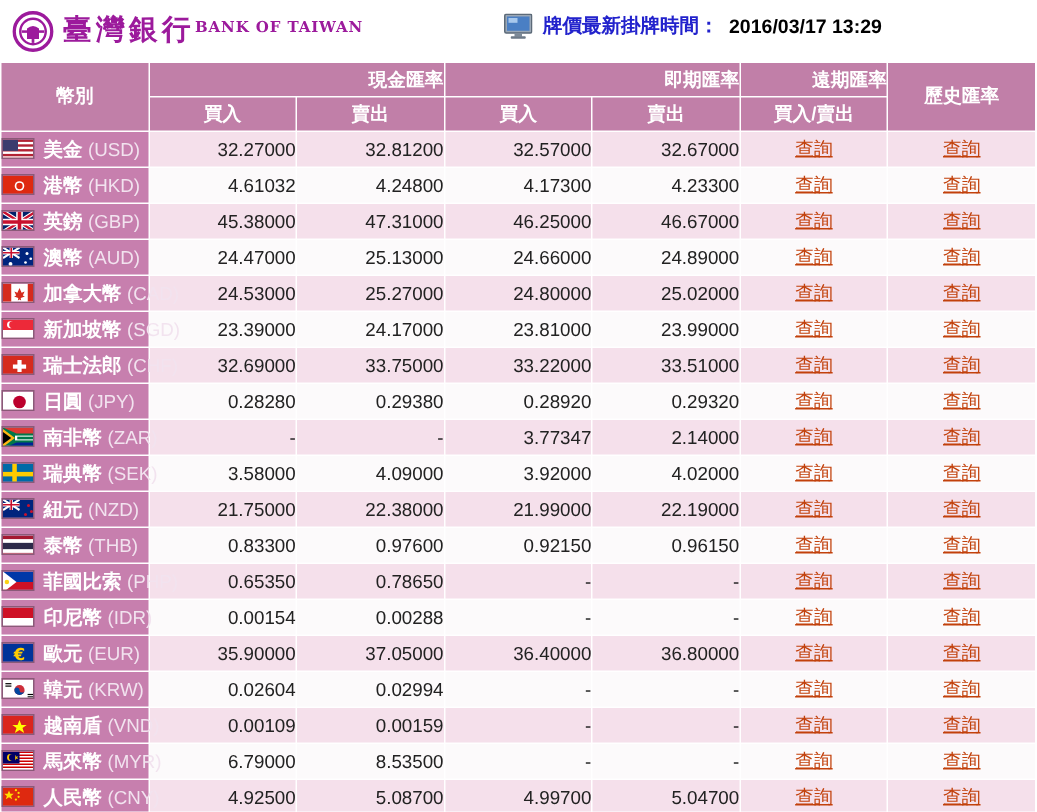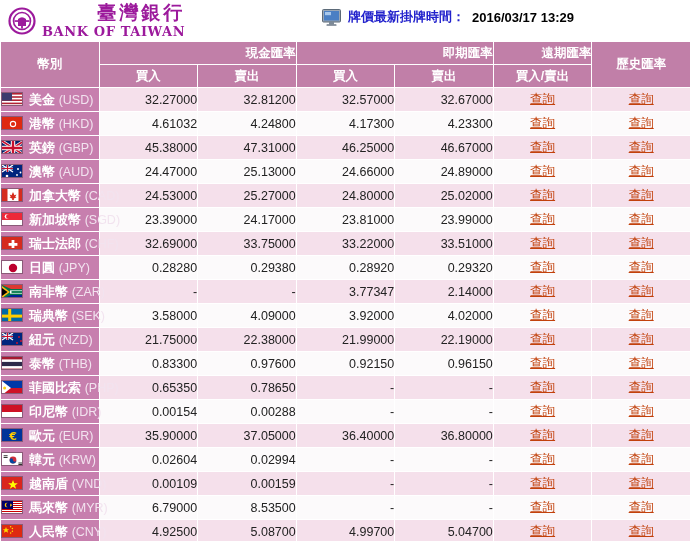--- a/index.html
+++ b/index.html
@@ -25,44 +25,43 @@
     align-items: center;
     padding-left: 8px;
     gap: 6px;
   }
   .emblem {
     width: 28px; height: 28px;
     flex: 0 0 28px;
   }
   .logo-text {
     display: flex;
-    flex-direction: column;
+    flex-direction: row;
     line-height: 1;
-    text-align: right;
   }
   .logo-cn {
     font-family: "DejaVu Serif", "Liberation Serif", serif;
     font-size: 19px;
     font-weight: bold;
     color: #9c1a9c;
     letter-spacing: 3px;
     white-space: nowrap;
   }
   .logo-en {
     font-family: "DejaVu Serif", "Liberation Serif", serif;
-    font-size: 13px;
+    font-size: 10px;
     font-weight: bold;
     color: #9c1a9c;
     letter-spacing: 0.6px;
     margin-top: 3px;
     white-space: nowrap;
   }
   .stamp {
     position: absolute;
-    left: 322px;
+    left: 336px;
     top: 8px;
     display: flex;
     align-items: center;
     gap: 7px;
     text-align: center;
   }
   .monitor-icon { width: 19px; height: 17px; flex: 0 0 19px; }
   .stamp-label {
     font-size: 13px;
     font-weight: bold;

